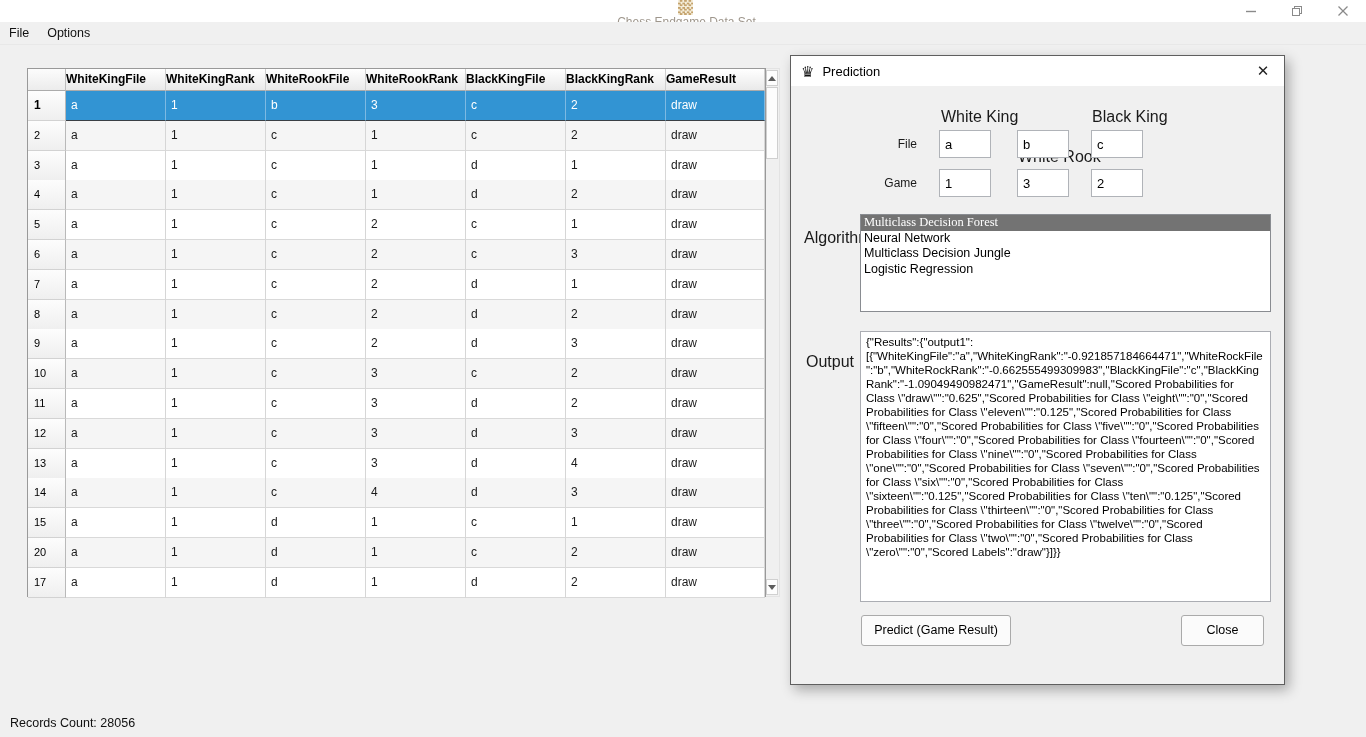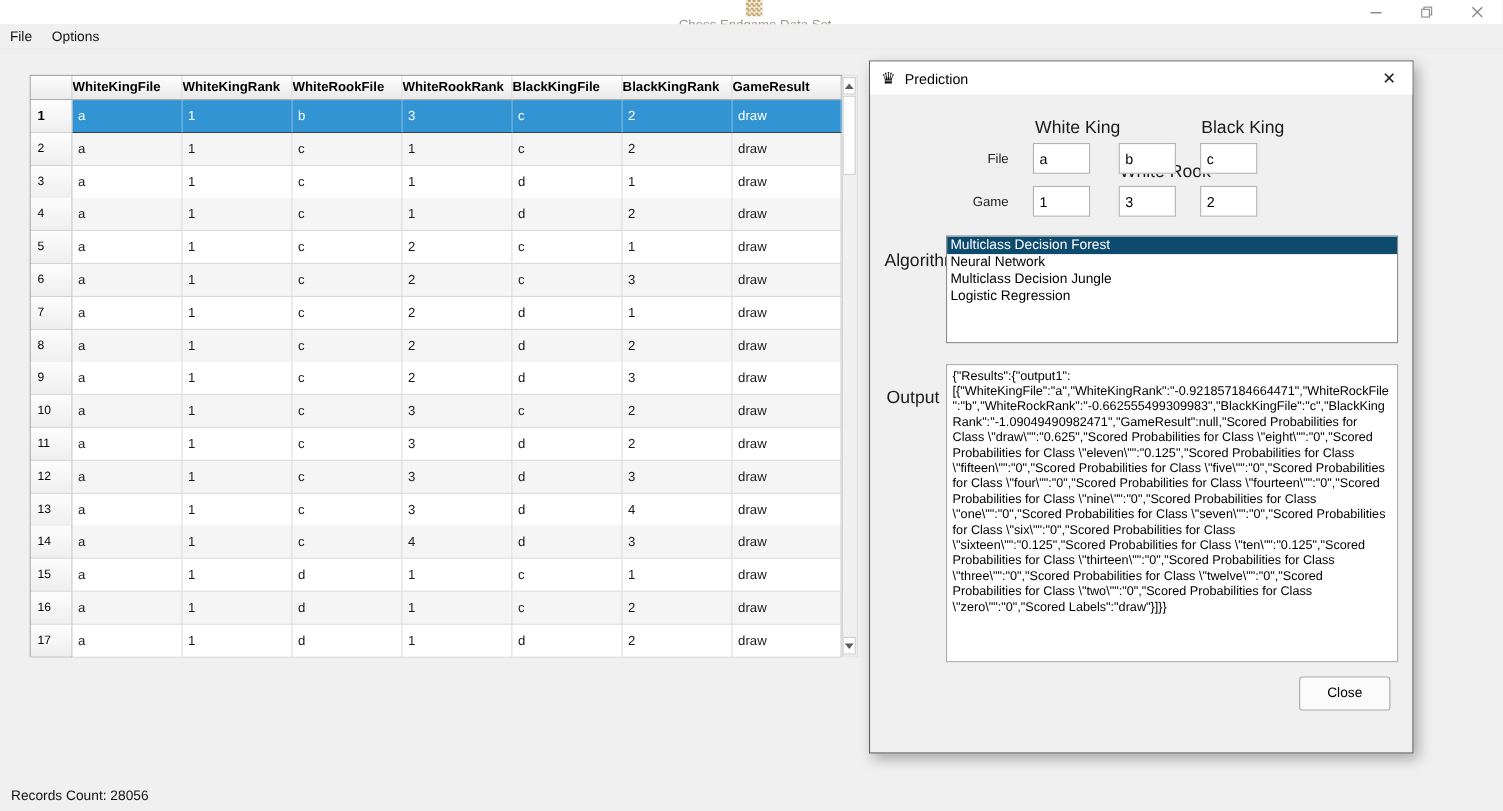--- a/index.html
+++ b/index.html
@@ -55,21 +55,21 @@
   .dlg-close { position:absolute; right:10px; top:5px; width:22px; height:20px; display:flex; align-items:center; justify-content:center;
                font-size:15px; color:#222; font-weight:300; }
 
   .piece-label { position:absolute; font-size:16px; color:#1a1a1a; }
   .rowlab { position:absolute; width:56px; text-align:right; font-size:12px; color:#1a1a1a; }
   .fld { position:absolute; width:52px; height:28px; border:1px solid #b0b3b8; background:#fff; font-family:"Liberation Sans",sans-serif;
          font-size:13px; color:#000; padding-left:5px; outline:none; }
 
   .listbox { position:absolute; left:69px; top:158px; width:411px; height:98px; background:#fff; border:1px solid #898c91; overflow:hidden; }
   .listbox .li { font-size:12.5px; color:#000; height:15.5px; line-height:15.5px; padding-left:3px; white-space:nowrap; }
-  .listbox .li.selected { background:#0c4a6e; color:#fff; }
+  .listbox .li.selected { background:#737373; color:#fff;font-family:Liberation Serif, serif; }
 
   .outbox { position:absolute; left:69px; top:275px; width:411px; height:271px; background:#fff; border:1px solid #abadb3;
             font-size:11.5px; line-height:14px; color:#000; padding:3px 5px; white-space:pre-wrap;
             overflow-wrap:break-word; word-wrap:break-word; overflow:hidden; }
 
   .dlg-btn { position:absolute; height:31px; background:#fbfbfb; border:1px solid #aaaaaa; border-radius:3px;
              font-family:"Liberation Sans",sans-serif; font-size:12.5px; color:#000; text-align:center; line-height:29px; }
   .btn-predict { left:70px; top:559px; width:150px; }
   .btn-close { left:390px; top:559px; width:83px; }
 </style>
@@ -261,21 +261,21 @@
         <div class="rh">15</div>
         <div class="td">a</div>
         <div class="td">1</div>
         <div class="td">d</div>
         <div class="td">1</div>
         <div class="td">c</div>
         <div class="td">1</div>
         <div class="td">draw</div>
       </div>
       <div class="tr alt">
-        <div class="rh">16</div>
+        <div class="rh">20</div>
         <div class="td">a</div>
         <div class="td">1</div>
         <div class="td">d</div>
         <div class="td">1</div>
         <div class="td">c</div>
         <div class="td">2</div>
         <div class="td">draw</div>
       </div>
       <div class="tr">
         <div class="rh">17</div>
@@ -330,14 +330,15 @@
       <div class="li selected">Multiclass Decision Forest</div>
       <div class="li">Neural Network</div>
       <div class="li">Multiclass Decision Jungle</div>
       <div class="li">Logistic Regression</div>
     </div>
 
   <span class="piece-label" style="left:15px; top:297px;">Output</span>
   <div class="outbox">{"Results":{"output1":
 [{"WhiteKingFile":"a","WhiteKingRank":"-0.921857184664471","WhiteRockFile":"b","WhiteRockRank":"-0.662555499309983","BlackKingFile":"c","BlackKingRank":"-1.09049490982471","GameResult":null,"Scored Probabilities for Class \"draw\"":"0.625","Scored Probabilities for Class \"eight\"":"0","Scored Probabilities for Class \"eleven\"":"0.125","Scored Probabilities for Class \"fifteen\"":"0","Scored Probabilities for Class \"five\"":"0","Scored Probabilities for Class \"four\"":"0","Scored Probabilities for Class \"fourteen\"":"0","Scored Probabilities for Class \"nine\"":"0","Scored Probabilities for Class \"one\"":"0","Scored Probabilities for Class \"seven\"":"0","Scored Probabilities for Class \"six\"":"0","Scored Probabilities for Class \"sixteen\"":"0.125","Scored Probabilities for Class \"ten\"":"0.125","Scored Probabilities for Class \"thirteen\"":"0","Scored Probabilities for Class \"three\"":"0","Scored Probabilities for Class \"twelve\"":"0","Scored Probabilities for Class \"two\"":"0","Scored Probabilities for Class \"zero\"":"0","Scored Labels":"draw"}]}}</div>
 
+  <div class="dlg-btn btn-predict">Predict (Game Result)</div>
   <div class="dlg-btn btn-close">Close</div>
 </div>
 
 </body></html>

